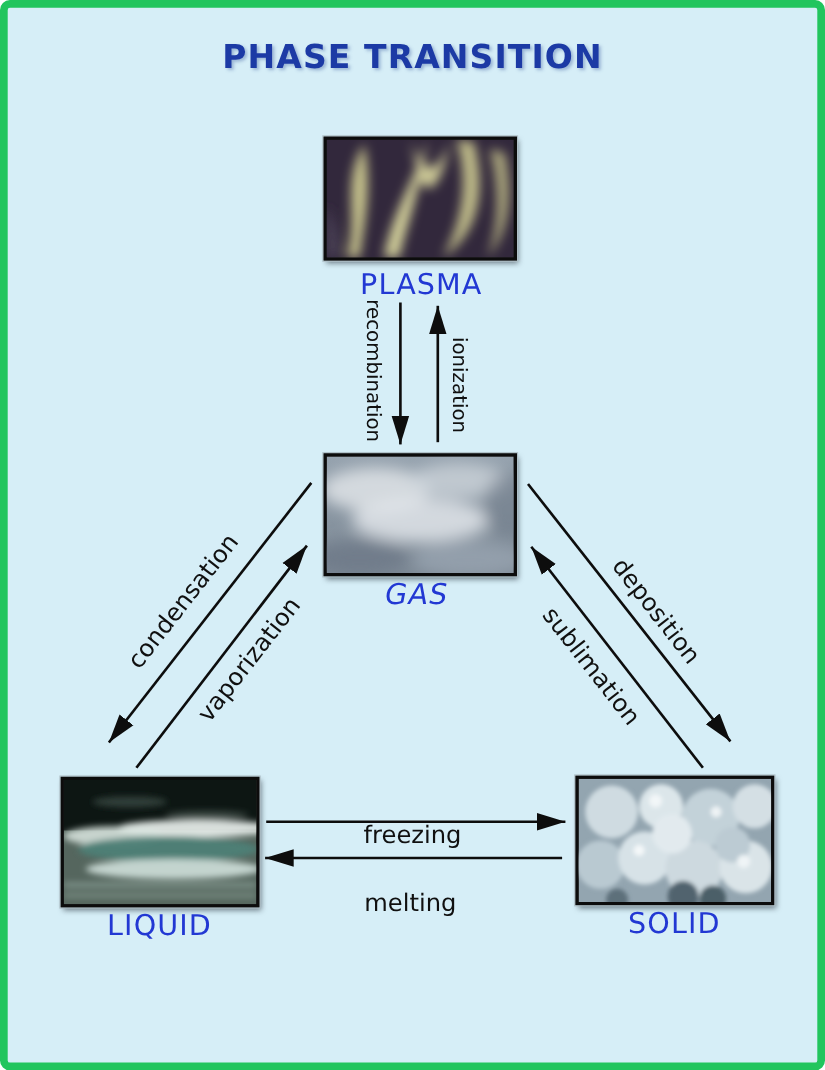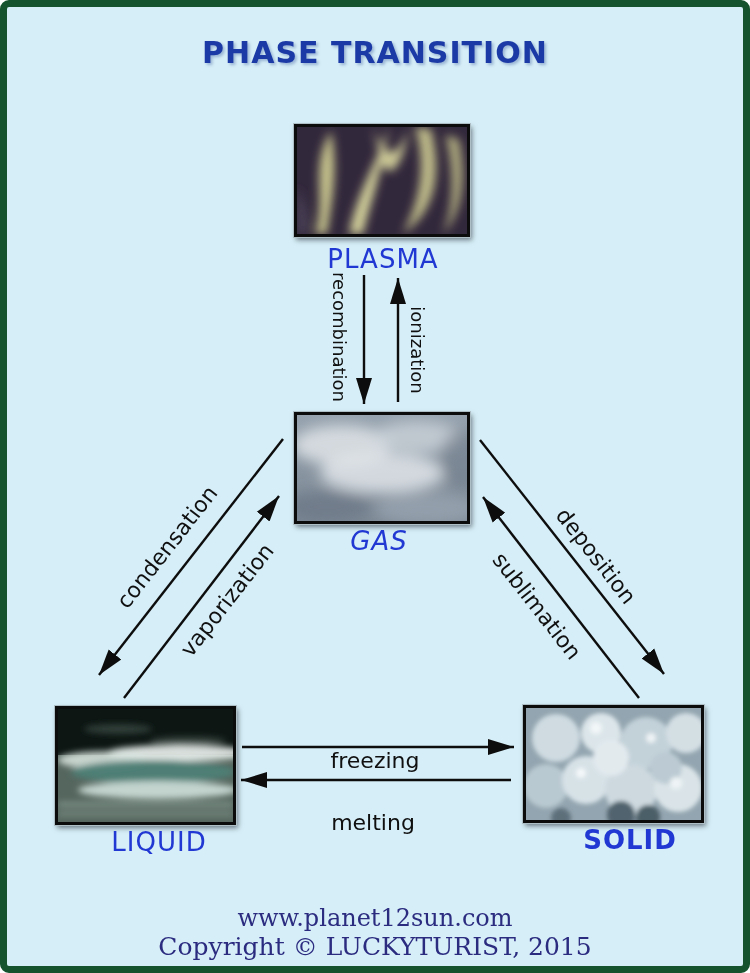--- a/index.html
+++ b/index.html
@@ -1,20 +1,20 @@
 <!DOCTYPE html>
 <html><head>
 <meta charset="utf-8">
 <style>
   html,body { margin:0; padding:0; background:#ffffff; }
   .canvas {
     position:relative; width:750px; height:973px;
     box-sizing:border-box;
     background:#d6eef7;
-    border:7px solid #14532d;
+    border:7px solid #22c55e;
     border-radius:9px;
     overflow:hidden;
     font-family:"DejaVu Sans", sans-serif;
   }
 
   .title {
     position:absolute; top:28px; left:0; width:100%;
     text-align:center;
     font-size:30px; font-weight:bold; letter-spacing:1px;
     color:#1c3aa5;
@@ -34,22 +34,22 @@
   #gas-photo    { left:287px; top:405px; width:176px; height:112px; }
   #liquid-photo { left:48px;  top:699px; width:181px; height:119px; }
   #solid-photo  { left:516px; top:698px; width:181px; height:118px; }
 
   .state-label {
     position:absolute; transform:translateX(-50%);
     font-size:26px; letter-spacing:1px; color:#2238d3; white-space:nowrap;
   }
   #plasma-label { left:376px; top:237px; }
   #gas-label    { left:372px; top:519px;font-style:italic; }
-  #liquid-label { left:152px; top:820px; }
-  #solid-label  { left:623px; top:818px;font-weight:bold; }
+  #liquid-label { left:138px; top:820px; }
+  #solid-label  { left:606px; top:818px; }
 
   .t-label {
     position:absolute; font-size:22px; color:#101010; white-space:nowrap;
   }
   .t-vert {
     position:absolute; font-size:18px; color:#101010; white-space:nowrap;
     writing-mode:vertical-rl;
   }
   #recombination-label { left:332px; top:330px; transform:translate(-50%,-50%); }
   #ionization-label    { left:410px; top:343px; transform:translate(-50%,-50%); }
@@ -194,16 +194,14 @@
 
   <div class="t-vert" id="recombination-label">recombination</div>
   <div class="t-vert" id="ionization-label">ionization</div>
   <div class="t-label" id="condensation-label">condensation</div>
   <div class="t-label" id="vaporization-label">vaporization</div>
   <div class="t-label" id="deposition-label">deposition</div>
   <div class="t-label" id="sublimation-label">sublimation</div>
   <div class="t-label" id="freezing-label">freezing</div>
   <div class="t-label" id="melting-label">melting</div>
 
-  <div class="footer-line" id="footer-site">www.planet12sun.com</div>
-  <div class="footer-line" id="footer-copyright">Copyright © LUCKYTURIST, 2015</div>
 
 </div>
 
 </body></html>

